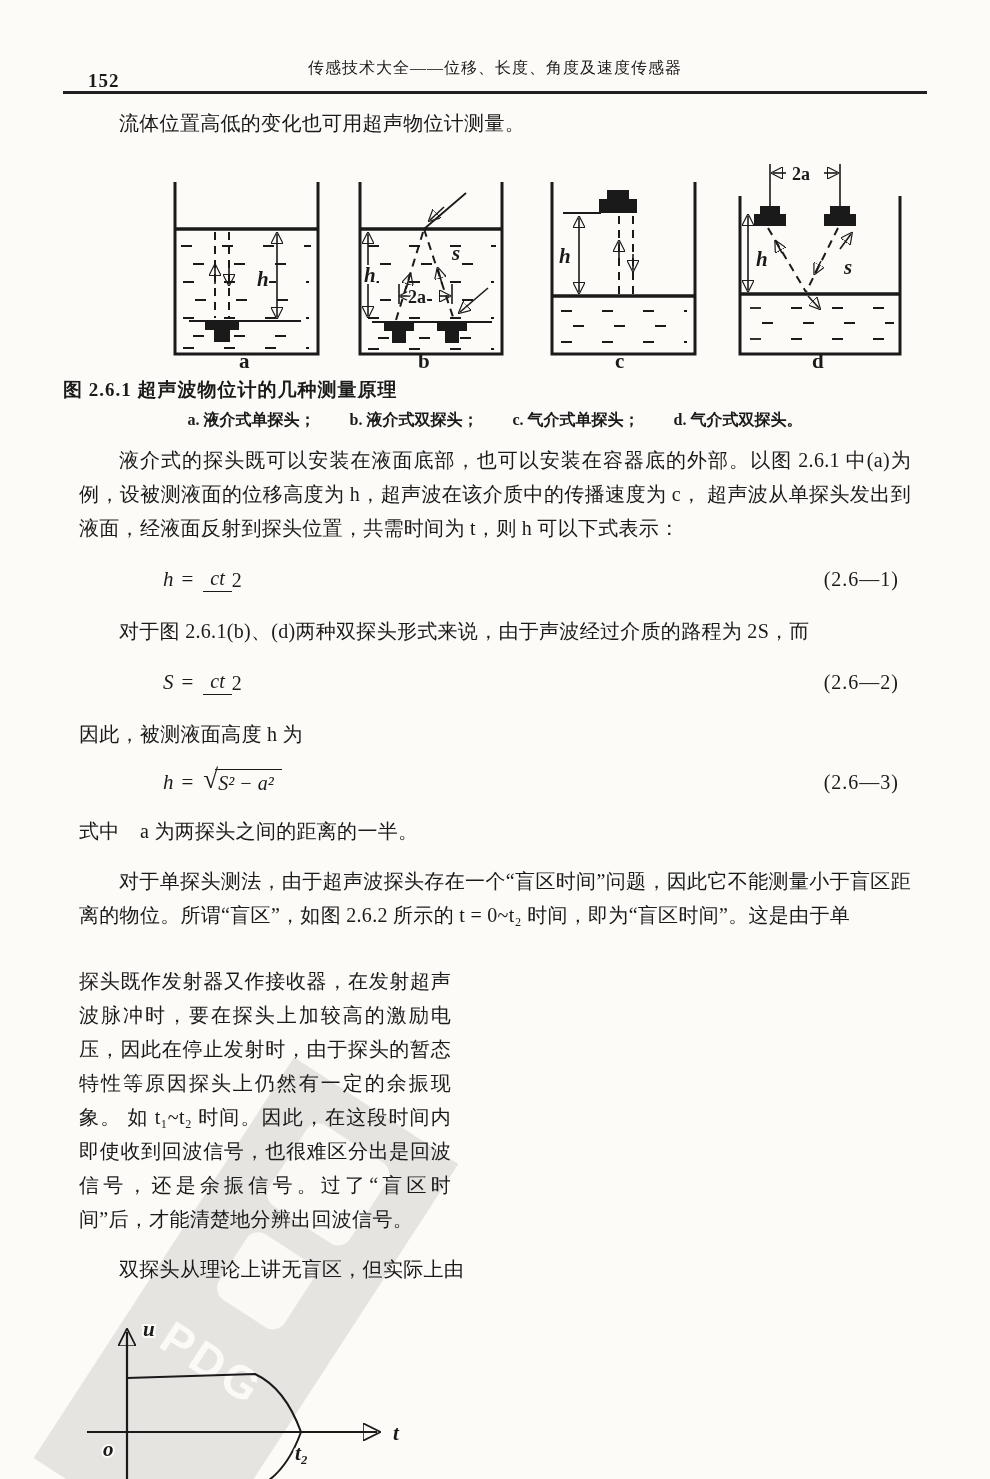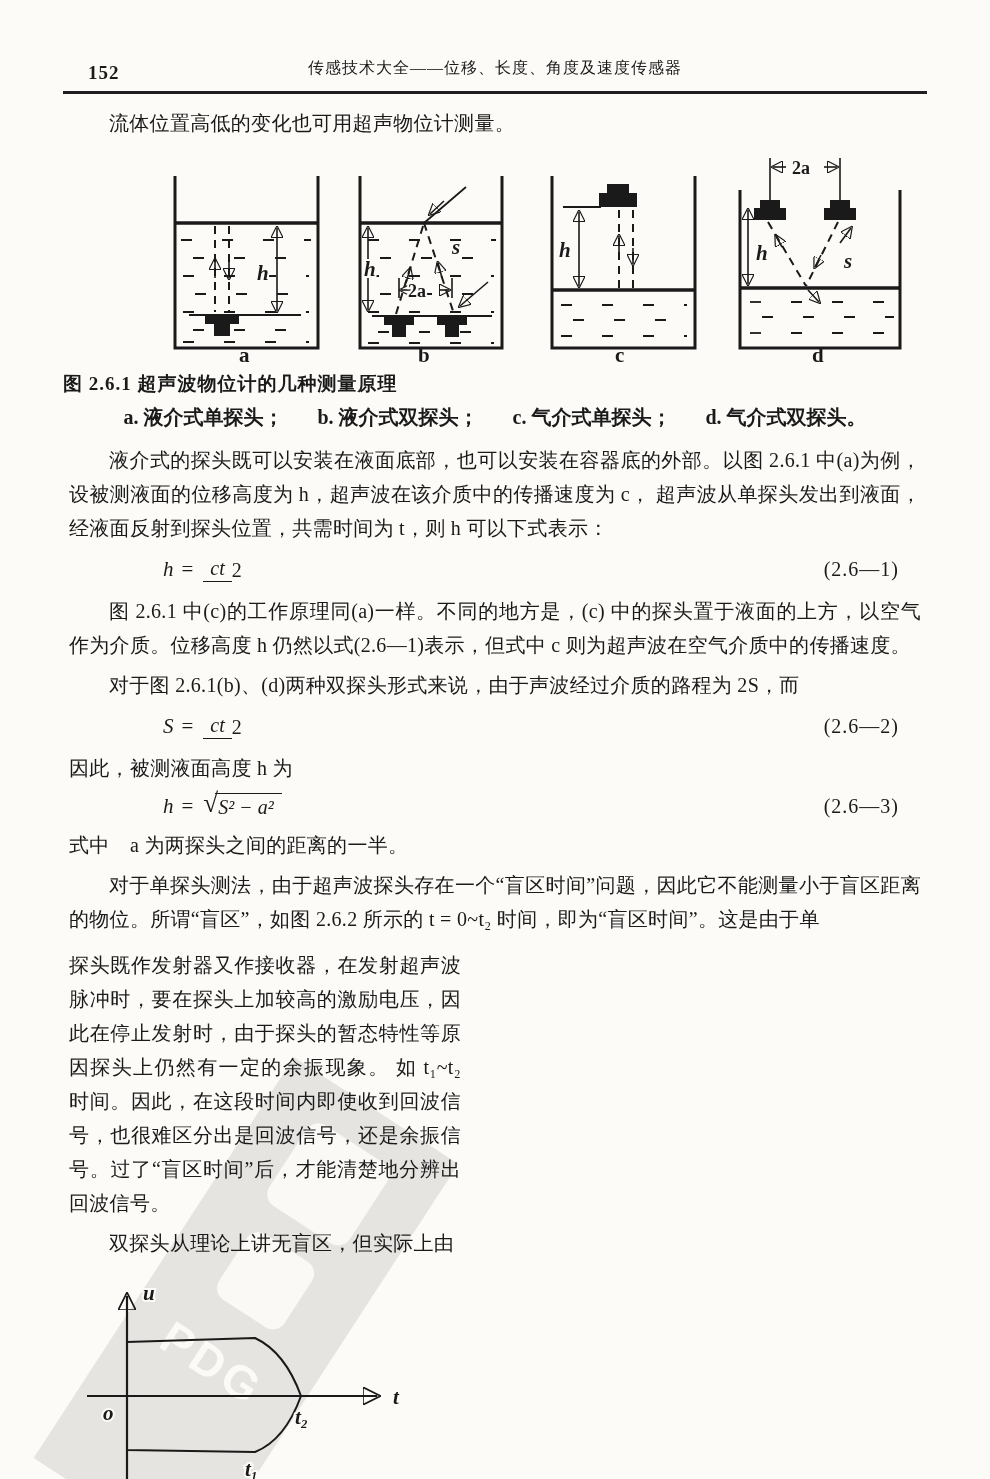--- a/index.html
+++ b/index.html
@@ -8,32 +8,32 @@
     width:990px;height:1479px;
     background:#fcfbf8;
     overflow:hidden;
     font-family:"Liberation Serif","DejaVu Serif",serif;
     color:#1a1a1a;
     box-sizing:border-box;
   }
   .content{position:relative;z-index:2;padding:0 63px;}
   
   .header{position:relative;margin-top:58px;height:26px;}
-  .page-num{position:absolute;left:25px;top:4px;font-size:19px;font-weight:bold;letter-spacing:1px;}
+  .page-num{position:absolute;left:25px;top:12px;font-size:19px;font-weight:bold;letter-spacing:1px;}
   .head-title{text-align:center;font-size:16px;letter-spacing:1px;}
   .head-rule{border:none;border-top:3px solid #1f1f1f;margin:7px 0 0 0;}
   
-  .para{font-size:20px;line-height:34px;text-align:justify;margin:6px;letter-spacing:.3px;}
+  .para{font-size:20px;line-height:34px;text-align:justify;margin:16px;letter-spacing:.3px;}
   .indent{text-indent:2em;}
   .p1{margin-top:12px;}
   .lead{font-weight:bold;margin-right:.7em;}
   
   .fig1-row{display:flex;align-items:flex-end;gap:8px;margin:10px 0 0 96px;}
   .fig-caption{font-size:19px;font-weight:bold;text-align:left;margin-top:6px;letter-spacing:1px;}
-  .fig-legend{display:flex;justify-content:center;gap:34px;font-size:20px;font-weight:bold;margin-top:7px;}
+  .fig-legend{display:flex;justify-content:center;gap:34px;font-size:16px;font-weight:bold;margin-top:7px;}
   svg{display:block;}
   svg line,svg path,svg polyline{stroke:#1a1a1a;fill:none;}
   svg rect{fill:#1a1a1a;stroke:none;}
   .wall{stroke-width:3;}
   .surf{stroke-width:3.5;}
   .dashline{stroke-width:2;stroke-dasharray:8 6;}
   .ripple{stroke-width:1.8;stroke-dasharray:11 30;}
   .thin{stroke-width:1.8;}
   .dim{stroke-width:1.6;}
   .svgl{font-family:"Liberation Serif","DejaVu Serif",serif;font-style:italic;font-size:21px;font-weight:600;fill:#1a1a1a;stroke:#fcfbf8;stroke-width:4px;paint-order:stroke;}
@@ -236,21 +236,20 @@
         <span class="eq-lhs">h</span>
         <span class="eq-sign">=</span>
         <span class="frac">
           <span class="num">ct</span>
           <span class="den">2</span>
         </span>
       </span>
       <span class="eq-label">(2.6—1)</span>
     </div>
 
-    <p class="para indent">图 2.6.1 中(c)的工作原理同(a)一样。不同的地方是，(c) 中的探头置于液面的上方，以空气作为介质。位移高度 h 仍然以式(2.6—1)表示，但式中 c 则为超声波在空气介质中的传播速度。</p>
     <p class="para indent">对于图 2.6.1(b)、(d)两种双探头形式来说，由于声波经过介质的路程为 2S，而</p>
 
     <div class="eq-row">
       <span class="eq-body">
         <span class="eq-lhs">S</span>
         <span class="eq-sign">=</span>
         <span class="frac">
           <span class="num">ct</span>
           <span class="den">2</span>
         </span>

